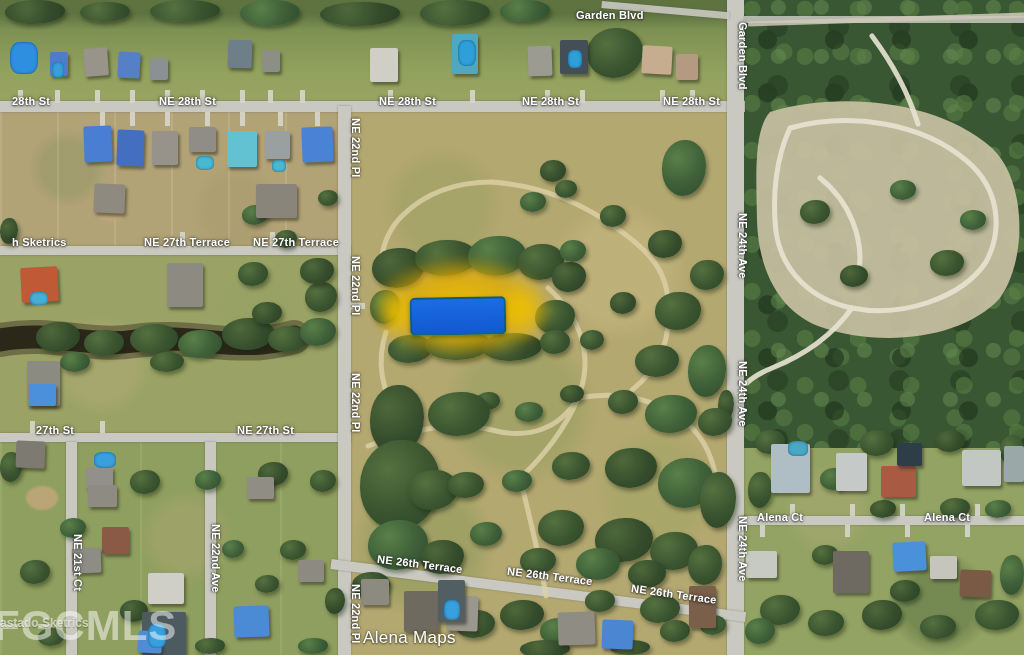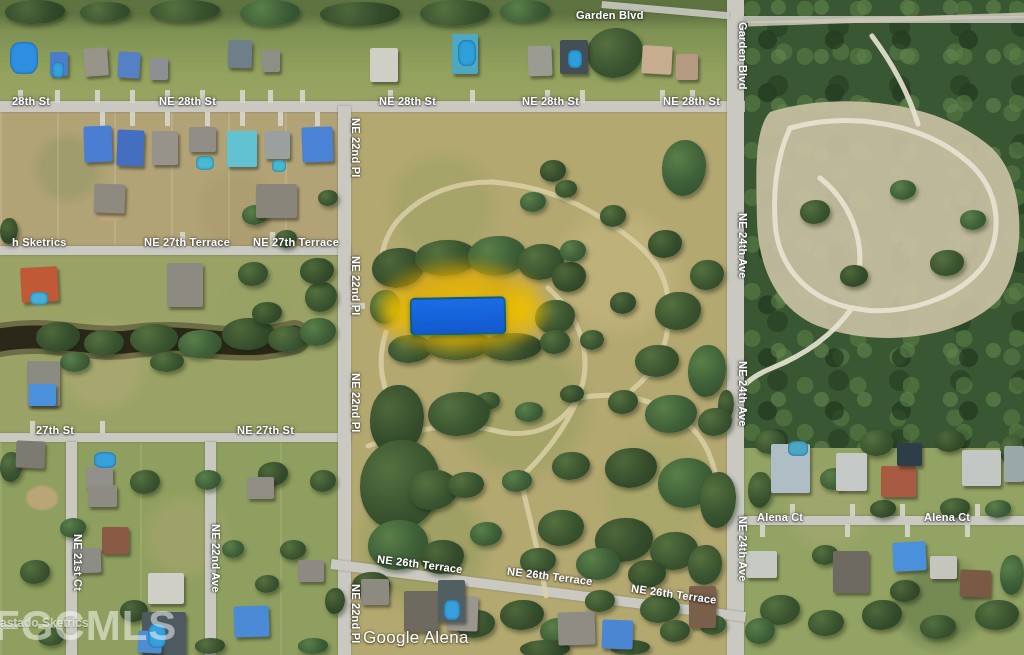--- a/index.html
+++ b/index.html
@@ -383,14 +383,14 @@
       <div class="label v" style="left: 199px; top: 524px;">NE 22nd Ave</div>
       <div class="label" style="left: 366px; top: 558px; transform: rotate(7deg);">NE 26th Terrace</div>
       <div class="label" style="left: 496px; top: 570px; transform: rotate(7deg);">NE 26th Terrace</div>
       <div class="label" style="left: 620px; top: 588px; transform: rotate(8deg);">NE 26th Terrace</div>
       <div class="label" style="left: 746px; top: 511px;">Alena Ct</div>
       <div class="label" style="left: 913px; top: 511px;">Alena Ct</div>
     </div>
 
   <div class="wm-large">FGCMLS</div>
   <div class="wm-small">astado Sketrics</div>
-  <div class="attribution" style="left:363px;top:628px;">Google Alena</div>
+  <div class="attribution" style="left:363px;top:628px;">Alena Maps</div>
 </div>
 
 </body></html>

